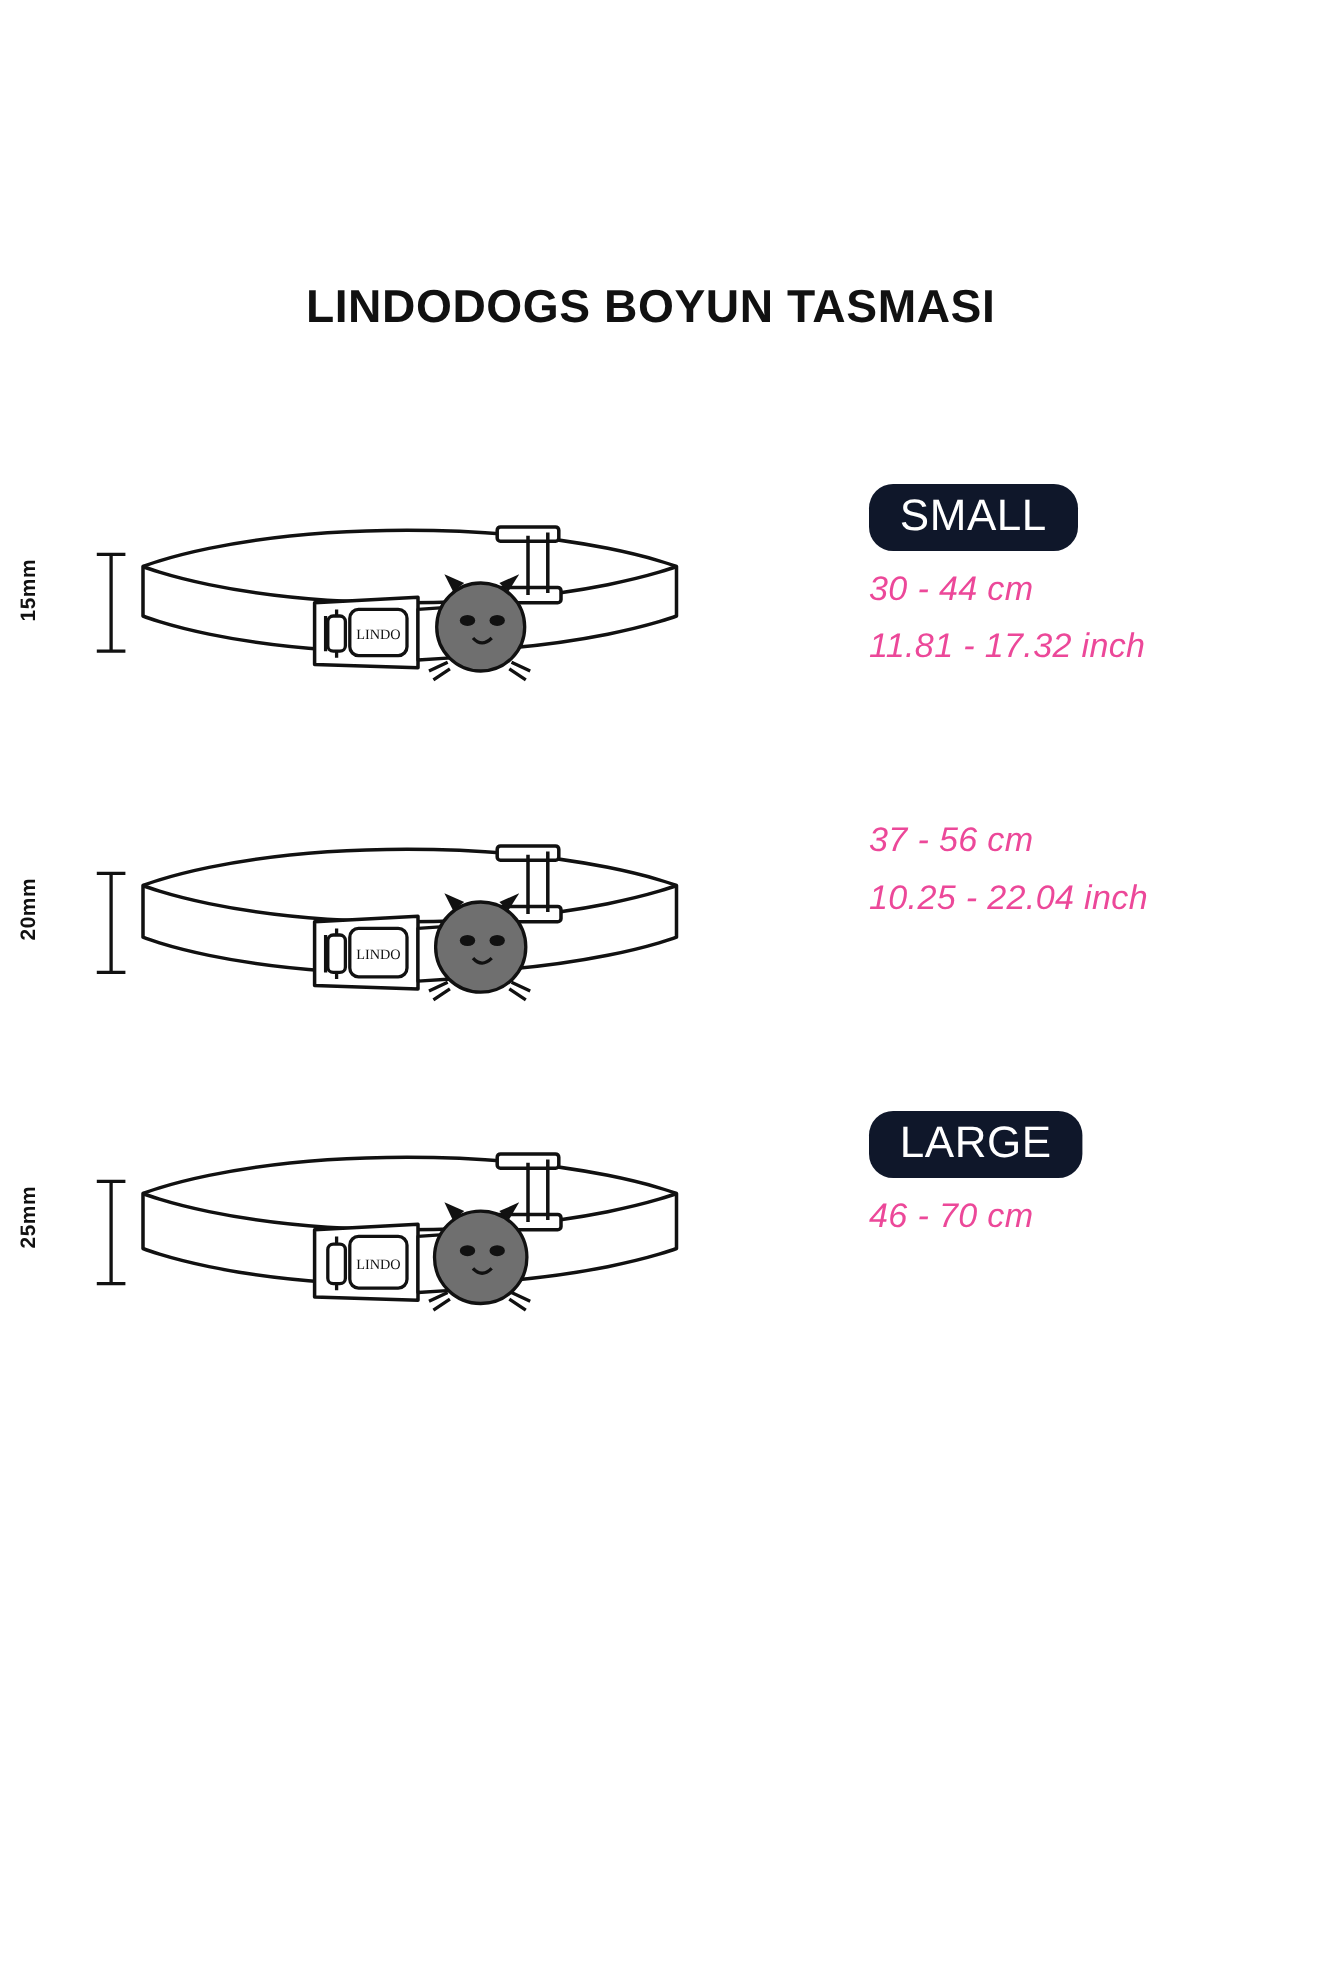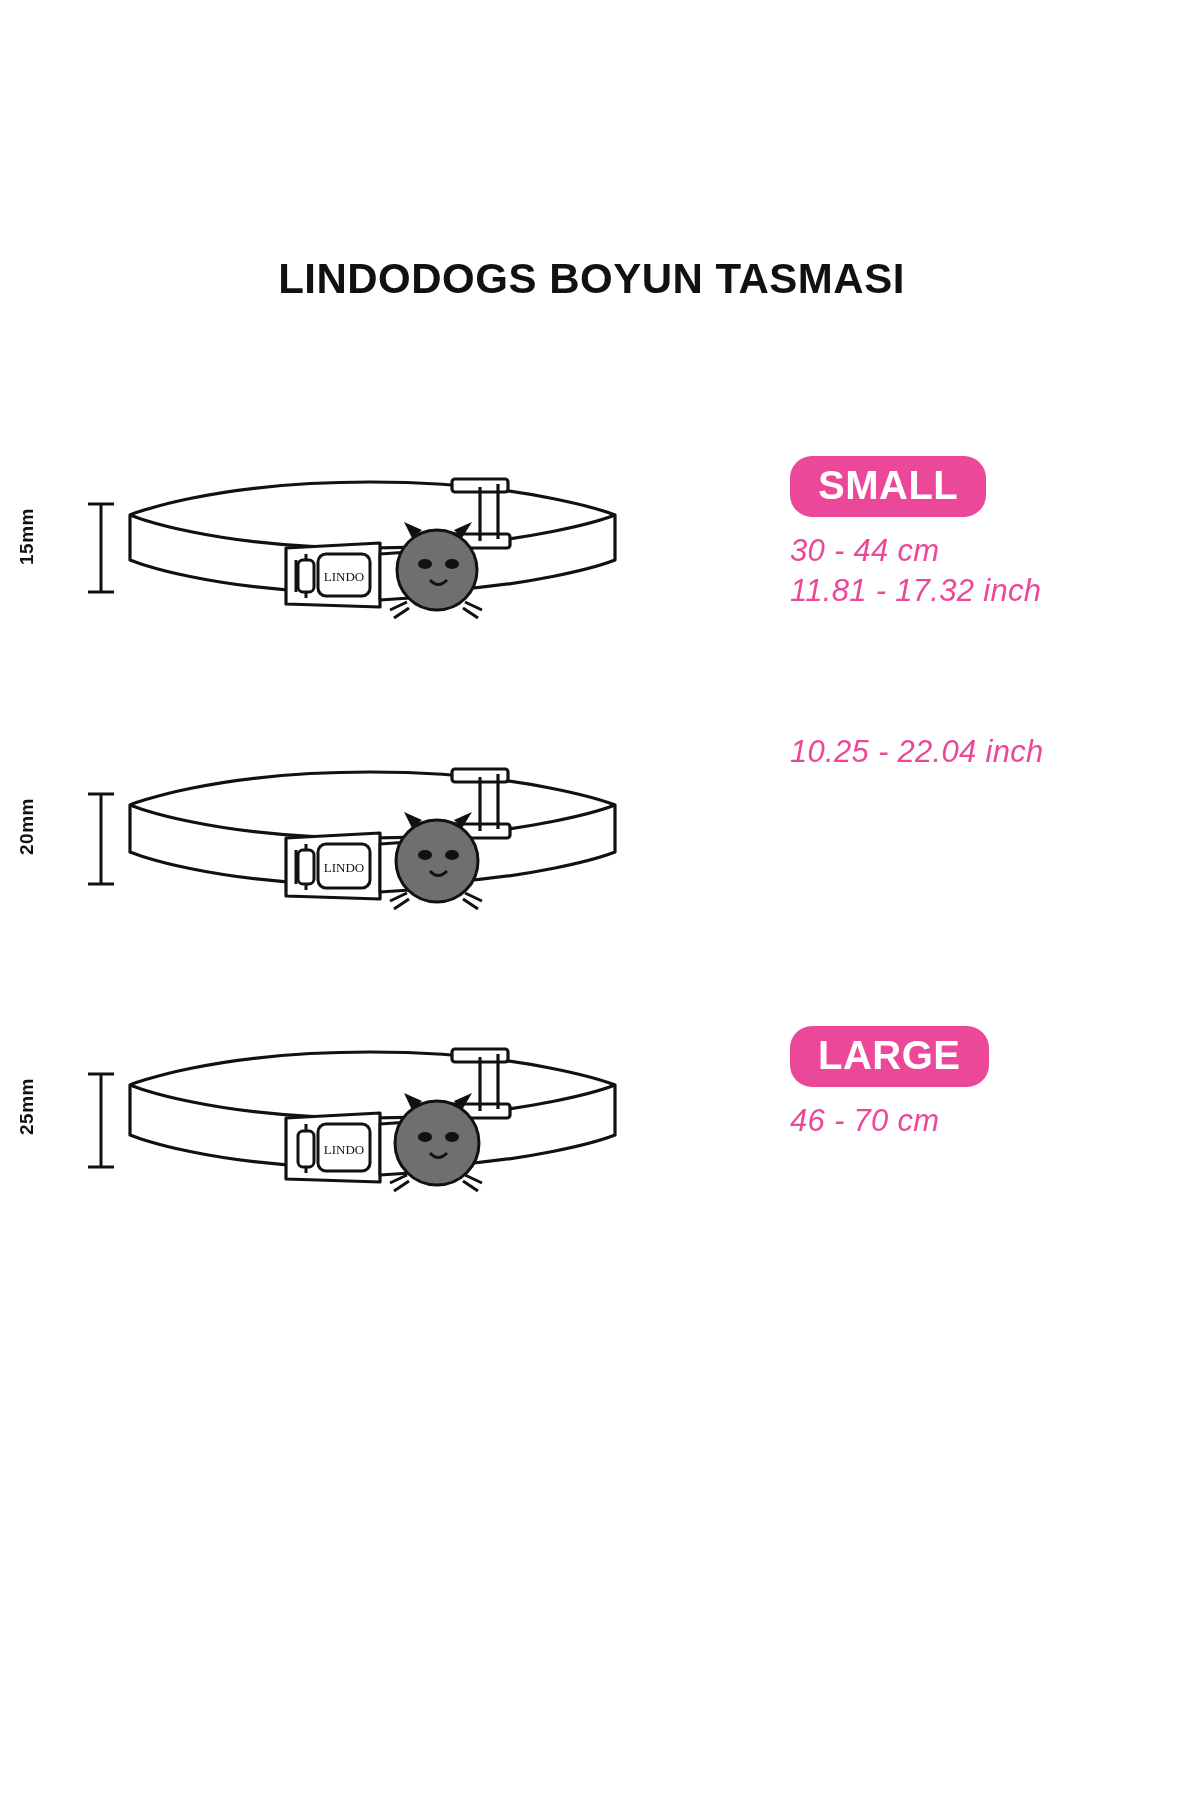--- a/index.html
+++ b/index.html
@@ -65,39 +65,38 @@
   }
 
   .info-col {
     position: absolute;
     left: 790px;
     top: 10px;
     width: 380px;
   }
   .size-badge {
     display: inline-block;
-    background: #ec4899;
+    background: #0f172a;
     color: #ffffff;
     border-radius: 22px;
     padding: 9px 28px 12px 28px;
     font-size: 40px;
     line-height: 1;
     letter-spacing: 0.5px;
-    font-weight: 700;
-    margin-top: 16px;
+    font-weight: 400;
   }
   .measure {
     margin-top: 16px;
     font-size: 31px;
     font-style: italic;
     color: #ec4899;
     letter-spacing: 0.3px;
   }
   .measure.second {
-    margin-top: 4px;
+    margin-top: 16px;
   }
 
   
 </style>
 </head>
 <body>
 
 <div class="page-title">LINDODOGS BOYUN TASMASI</div>
 
 <div class="size-row row-1">
@@ -192,20 +191,21 @@
         <path d="M402 96 L412 80 L394 88 Z" fill="#111111"></path>
         <ellipse cx="365" cy="123" rx="7" ry="5" fill="#111111"></ellipse>
         <ellipse cx="392" cy="123" rx="7" ry="5" fill="#111111"></ellipse>
         <path d="M370 139 q8 9 17 0" stroke="#111111" stroke-width="3" fill="none"></path>
         <path d="M347 161 L330 169 M349 167 L334 177 M405 161 L422 169 M403 167 L418 177" stroke="#111111" stroke-width="3"></path>
       </g>
     </svg>
   </div>
 
   <div class="info-col">
+    <div class="measure">37 - 56 cm</div>
     <div class="measure second">10.25 - 22.04 inch</div>
   </div>
 </div>
 
 <div class="size-row row-3">
 
   <div class="dim-label">25mm</div>
 
   <div class="collar-wrap">
     <svg class="collar-svg" width="640" height="230" viewBox="0 0 640 230" fill="none" xmlns="http://www.w3.org/2000/svg">

